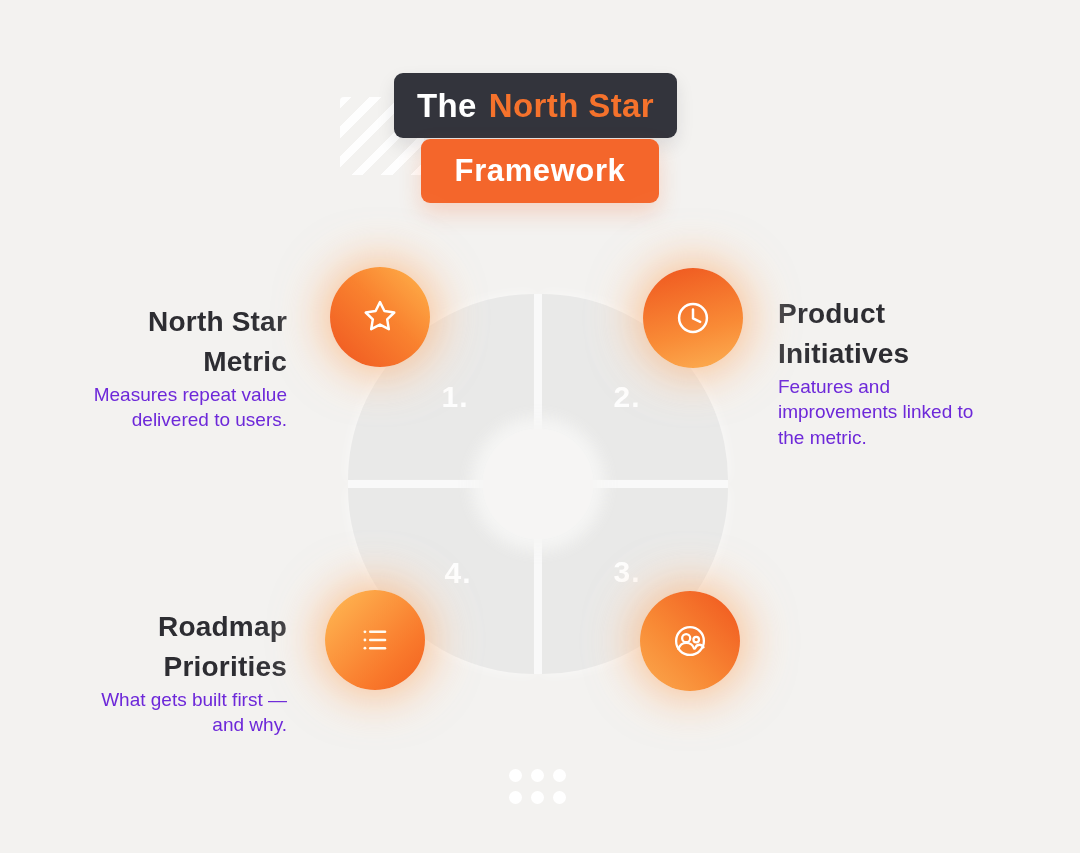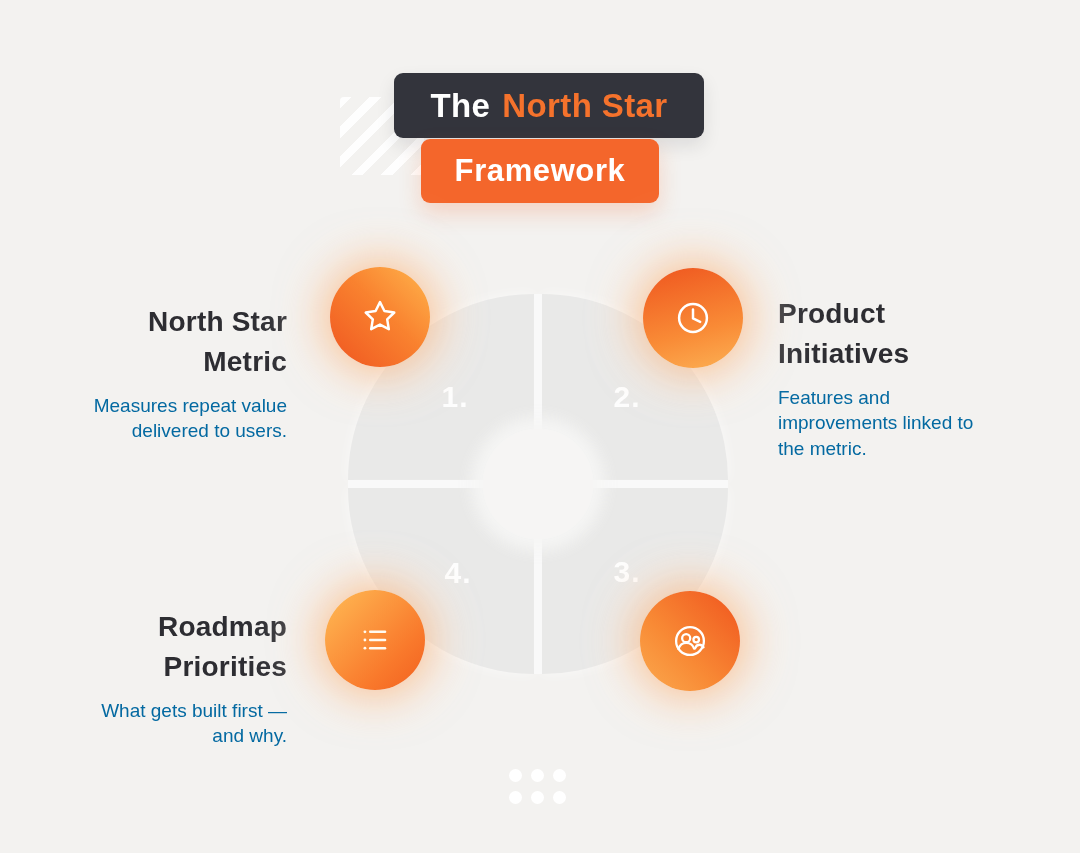--- a/index.html
+++ b/index.html
@@ -8,21 +8,21 @@
     background:#f3f2f0;font-family:"Liberation Sans",sans-serif;
     -webkit-font-smoothing:antialiased;
   }
   
   .stripes{
     position:absolute;left:340px;top:97px;width:84px;height:78px;
     background:repeating-linear-gradient(135deg,rgba(255,255,255,.95) 0 8px,rgba(255,255,255,0) 8px 21px);
     border-radius:4px;z-index:1;
   }
   .title-dark{
-    position:absolute;left:394px;top:73px;width:310px;height:65px;
+    position:absolute;left:394px;top:73px;width:283px;height:65px;
     background:#33343c;border-radius:9px;z-index:2;
     display:flex;align-items:center;justify-content:center;
     font-size:33px;font-weight:bold;color:#ffffff;letter-spacing:.4px;
     box-shadow:0 8px 18px rgba(30,30,40,.10);
   }
   .title-dark .hl{color:#f5722c;margin-left:12px;}
   .title-orange{
     position:absolute;left:421px;top:139px;width:238px;height:64px;
     background:#f4662b;border-radius:9px;z-index:3;
     display:flex;align-items:center;justify-content:center;
@@ -63,21 +63,21 @@
   .badge-clock{left:643px;top:268px;background:linear-gradient(165deg,#f05d22 8%,#f98b36 62%,#fcb054 100%);}
   .badge-list {left:325px;top:590px;background:linear-gradient(135deg,#ffbb55 0%,#f97a2c 68%,#f2601f 100%);}
   .badge-team {left:640px;top:591px;background:linear-gradient(225deg,#f0551e 0%,#f88a35 60%,#fba94e 100%);}
   
   .tb{position:absolute;width:232px;}
   .tb .head{
     font-size:28px;font-weight:bold;color:#2d2d32;line-height:1.43;
     white-space:pre-line;letter-spacing:.2px;
   }
   .tb .body{
-    font-size:19px;color:#0369a1;line-height:1.33;margin-top:11px;white-space:pre-line;
+    font-size:19px;color:#6d28d9;line-height:1.33;white-space:pre-line;
   }
   .tb-left{text-align:right;}
   .tb-nsm{left:55px;top:302px;}
   .tb-pi {left:778px;top:294px;}
   .tb-rp {left:55px;top:607px;}
   .tb-td {left:778px;top:607px;}
   
   .dots{
     position:absolute;left:509px;top:769px;z-index:2;
     display:grid;grid-template-columns:repeat(3,13px);grid-auto-rows:13px;gap:9px;

